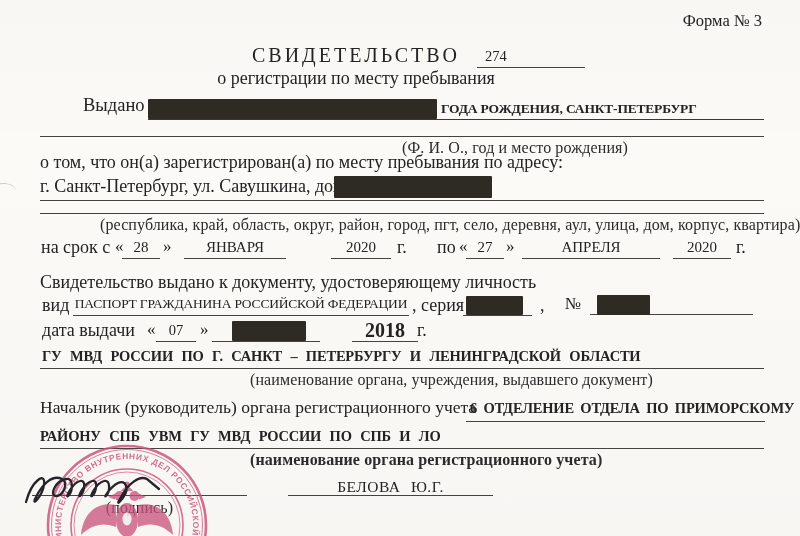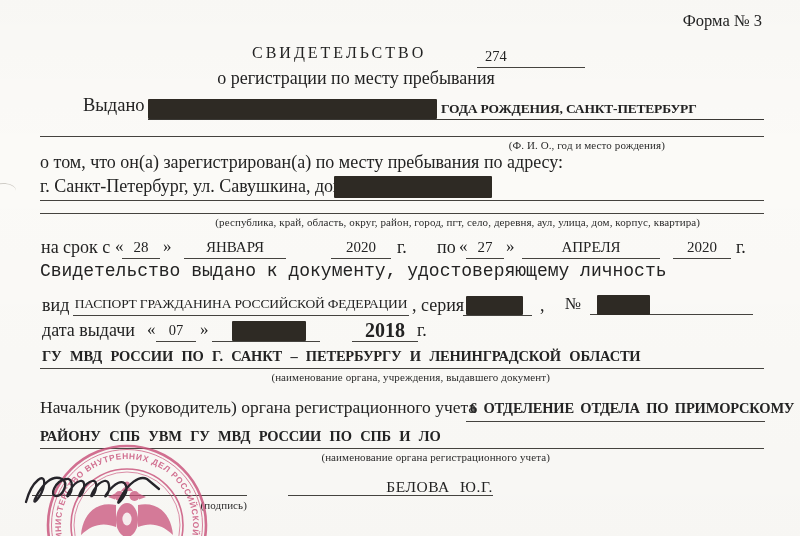--- a/index.html
+++ b/index.html
@@ -2,21 +2,21 @@
 <html><head>
 <meta charset="utf-8">
 <style>
   html,body{margin:0;padding:0;}
   body{width:800px;height:536px;font-family:"Liberation Serif", serif;color:#232323;}
   .page{position:relative;width:800px;height:536px;overflow:hidden;
         background:#fbfaf7;
         background-image:linear-gradient(180deg, rgba(0,0,0,0.012) 0%, rgba(0,0,0,0) 30%, rgba(0,0,0,0.015) 100%);}
   .abs{position:absolute;white-space:nowrap;}
   .t18{font-size:18px;}
-  .cap{font-size:11px;color:#2b2b2b;text-align:right;letter-spacing:0.1px;}
+  .cap{font-size:16px;color:#2b2b2b;text-align:center;letter-spacing:0.1px;}
   .rule{position:absolute;border-bottom:1px solid #45433f;height:0;}
   .rule2{position:absolute;border-bottom:1.4px solid #3a3834;height:0;}
   .blank{position:absolute;border-bottom:1px solid #45433f;text-align:center;
          font-weight:normal;font-size:15px;line-height:20px;height:21px;}
   .redact{position:absolute;background:#2e2a24;border-radius:1px;}
   .boldcond{font-weight:bold;letter-spacing:-0.2px;}
   .q{font-size:17px;}
   .stamp-svg{position:absolute;left:32px;top:430px;z-index:3;opacity:0.82;pointer-events:none;}
   .sig-svg{position:absolute;left:22px;top:466px;z-index:5;pointer-events:none;}
   .under-stamp{z-index:1;}
@@ -25,21 +25,21 @@
 </style>
 </head>
 <body>
 
 <div class="page">
 
   <div class="scan-artifact"></div>
 
   <div class="abs" style="top:11px;right:38px;font-size:16.5px;">Форма № 3</div>
 
-  <div class="abs" style="left:252px;top:44px;font-size:16px;letter-spacing:3px;">СВИДЕТЕЛЬСТВО</div>
+  <div class="abs" style="left:252px;top:44px;font-size:20px;letter-spacing:3px;">СВИДЕТЕЛЬСТВО</div>
   <div class="blank plain" style="left:477px;top:46px;width:100px;text-align:left;padding-left:8px;font-weight:normal;font-size:14.5px;">
     <span>274</span>
   </div>
   <div class="abs" style="left:0;top:68px;width:712px;text-align:center;font-size:18px;">о регистрации по месту пребывания</div>
 
   <div class="abs t18" style="left:83px;top:95px;font-size:18.5px;">Выдано</div>
   <div class="redact" style="left:148px;top:99px;width:289px;height:20px;"></div>
   <div class="abs boldcond" style="left:441px;top:101px;font-size:13.5px;">ГОДА РОЖДЕНИЯ, САНКТ-ПЕТЕРБУРГ</div>
   <div class="rule2" style="left:148px;top:119px;width:616px;"></div>
 
@@ -62,21 +62,21 @@
   <div class="blank" style="left:331px;top:237px;width:60px;">2020</div>
   <div class="abs t18" style="left:397px;top:237px;">г.</div>
   <div class="abs t18" style="left:437px;top:237px;">по</div>
   <div class="abs q" style="left:459px;top:237px;">«</div>
   <div class="blank" style="left:466px;top:237px;width:38px;">27</div>
   <div class="abs q" style="left:506px;top:237px;">»</div>
   <div class="blank" style="left:522px;top:237px;width:138px;">АПРЕЛЯ</div>
   <div class="blank" style="left:673px;top:237px;width:58px;">2020</div>
   <div class="abs t18" style="left:736px;top:237px;">г.</div>
 
-  <div class="abs t18" style="left:40px;top:261px;font-family:Liberation Mono, monospace;">Свидетельство выдано к документу, удостоверяющему личность</div>
+  <div class="abs t18" style="left:40px;top:272px;">Свидетельство выдано к документу, удостоверяющему личность</div>
 
   <div class="abs t18" style="left:42px;top:295px;">вид</div>
   <div class="blank" style="left:73px;top:294px;width:336px;font-size:13.5px;letter-spacing:-0.2px;">ПАСПОРТ ГРАЖДАНИНА РОССИЙСКОЙ ФЕДЕРАЦИИ</div>
   <div class="abs t18" style="left:412px;top:295px;">, серия</div>
   <div class="blank" style="left:463px;top:294px;width:69px;">
     <div class="redact" style="left:3px;top:2px;width:57px;height:19px;"></div>
   </div>
   <div class="abs t18" style="left:540px;top:295px;">,</div>
   <div class="abs" style="left:565px;top:294px;font-size:17px;">№</div>
   <div class="blank" style="left:590px;top:293px;width:163px;">
@@ -95,25 +95,25 @@
 
   <div class="abs boldcond" style="left:42px;top:348px;font-size:14.5px;word-spacing:5px;">ГУ МВД РОССИИ ПО Г. САНКТ – ПЕТЕРБУРГУ И ЛЕНИНГРАДСКОЙ ОБЛАСТИ</div>
   <div class="rule" style="left:40px;top:368px;width:724px;"></div>
   <div class="abs cap" style="left:250px;top:371px;width:300px;">(наименование органа, учреждения, выдавшего документ)</div>
 
   <div class="abs" style="left:40px;top:397px;font-size:17.5px;">Начальник (руководитель) органа регистрационного учета</div>
   <div class="abs boldcond" style="left:470px;top:400px;font-size:14.5px;word-spacing:3px;">6 ОТДЕЛЕНИЕ ОТДЕЛА ПО ПРИМОРСКОМУ</div>
   <div class="rule" style="left:466px;top:421px;width:299px;"></div>
   <div class="abs boldcond under-stamp" style="left:40px;top:428px;font-size:14.5px;word-spacing:5px;">РАЙОНУ СПБ УВМ ГУ МВД РОССИИ ПО СПБ И ЛО</div>
   <div class="rule" style="left:40px;top:448px;width:724px;"></div>
-  <div class="abs cap" style="left:250px;top:451px;width:300px;">(наименование органа регистрационного учета)</div>
+  <div class="abs cap" style="left:250px;top:451px;width:300px;font-weight:bold;">(наименование органа регистрационного учета)</div>
 
   <div class="rule under-stamp" style="left:32px;top:495px;width:215px;"></div>
   <div class="abs cap under-stamp" style="left:32px;top:499px;width:215px;">(подпись)</div>
-  <div class="abs" style="left:288px;top:478px;width:205px;text-align:right;font-size:15.5px;word-spacing:6px;letter-spacing:0.5px;">БЕЛОВА Ю.Г.</div>
+  <div class="abs" style="left:288px;top:478px;width:205px;text-align:center;font-size:15.5px;word-spacing:6px;letter-spacing:0.5px;">БЕЛОВА Ю.Г.</div>
   <div class="rule" style="left:288px;top:495px;width:205px;"></div>
 
   <svg class="stamp-svg" width="190" height="190" viewBox="0 0 190 190">
     <defs>
       <path id="ringTop" d="M 33 117.6 A 66 66 0 1 1 157 117.6"></path>
       <path id="ringBottom" d="M 54.5 143.3 A 63 63 0 0 0 135.5 143.3"></path>
     </defs>
     <g stroke="#c9527b" fill="none">
       <circle cx="95" cy="95" r="79" stroke-width="2.6"></circle>
       <circle cx="95" cy="95" r="75.5" stroke-width="0.9"></circle>

